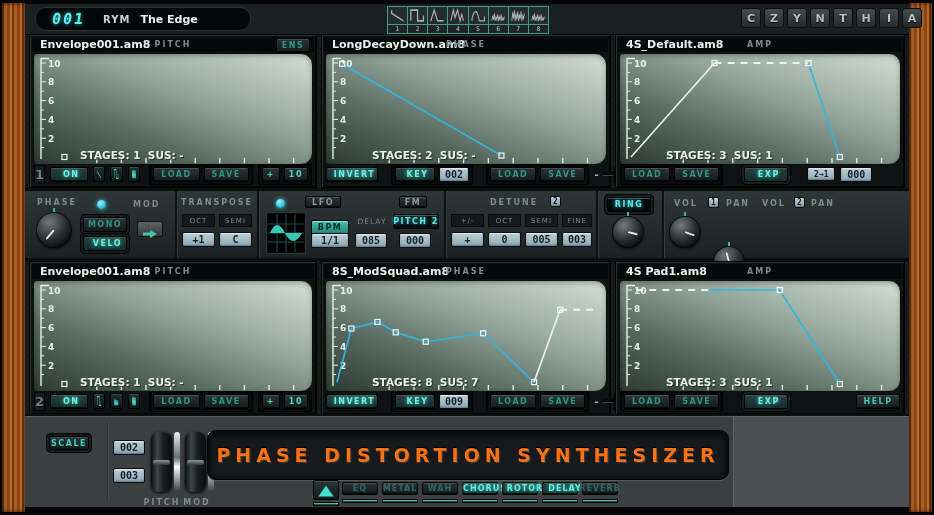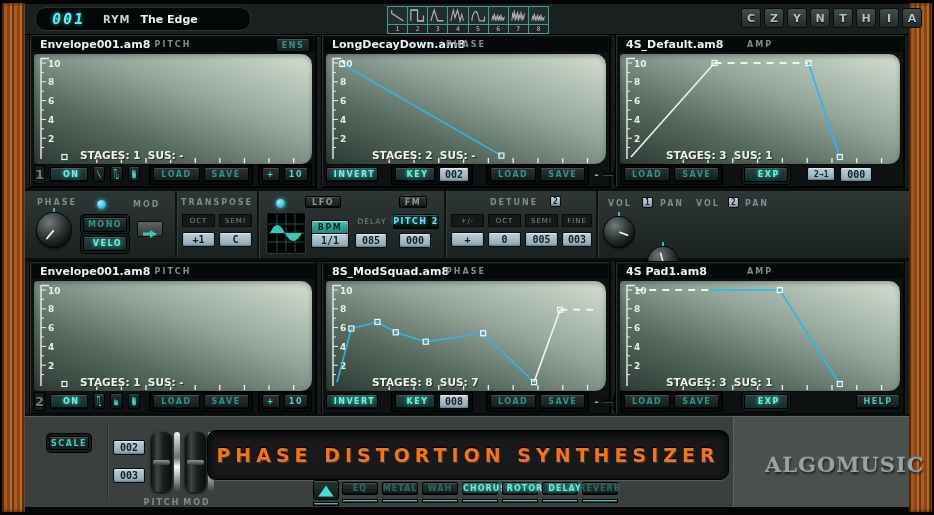--- a/index.html
+++ b/index.html
@@ -461,20 +461,26 @@
         <span class="chip minichip" style="left:104px;top:5px;width:11px">2</span>
         <span class="colhead" style="left:5px;top:23px;width:33px">+/-</span>
         <span class="colhead" style="left:42px;top:23px;width:33px">OCT</span>
         <span class="colhead" style="left:79px;top:23px;width:33px">SEMI</span>
         <span class="colhead" style="left:116px;top:23px;width:30px">FINE</span>
         <span class="chip" style="left:5px;top:41px;width:33px">+</span>
         <span class="chip" style="left:42px;top:41px;width:33px">0</span>
         <span class="chip" style="left:79px;top:41px;width:33px">005</span>
         <span class="chip" style="left:116px;top:41px;width:30px">003</span>
       </div>
+      <div class="msec" style="width:64px">
+        <span class="btn framed blackbtn" style="left:9px;top:6px;width:44px">RING</span>
+        <div class="knob sm" style="left:15px;top:26px">
+            <span class="ptr" style="transform: rotate(105deg);"></span>
+          </div>
+      </div>
       <div class="msec" style="width:168px">
         <span class="mlabel" style="left:10px;top:8px">VOL</span>
         <span class="chip minichip" style="left:44px;top:6px;width:11px">1</span>
         <span class="mlabel" style="left:62px;top:8px">PAN</span>
         <span class="mlabel" style="left:98px;top:8px">VOL</span>
         <span class="chip minichip" style="left:130px;top:6px;width:11px">2</span>
         <span class="mlabel" style="left:147px;top:8px">PAN</span>
         <div class="knob sm" style="left:6px;top:26px">
             <span class="ptr" style="transform: rotate(110deg);"></span>
           </div>
@@ -601,21 +607,21 @@
               <rect x="97.24000000000001" y="58.199999999999996" width="5" height="5" fill="none" stroke="#f4f8f3" stroke-width="1.2"></rect>
               <rect x="154.66000000000003" y="49.739999999999995" width="5" height="5" fill="none" stroke="#f4f8f3" stroke-width="1.2"></rect>
               <rect x="205.555" y="98.62" width="5" height="5" fill="none" stroke="#f4f8f3" stroke-width="1.2"></rect>
               <rect x="231.655" y="26.239999999999995" width="5" height="5" fill="none" stroke="#f4f8f3" stroke-width="1.2"></rect>
             </svg>
           </div>
         <div class="ctrls">
           <span class="btn lit" style="width:52px">INVERT</span>
           <span class="grp" style="margin-left:8px">
             <span class="btn lit" style="width:40px">KEY</span>
-            <span class="chip" style="width:30px">008</span>
+            <span class="chip" style="width:30px">009</span>
           </span>
           <span class="grp" style="margin-left:8px">
             <span class="btn">LOAD</span>
             <span class="btn">SAVE</span>
           </span>
           <span class="slider">
             <span class="sl-sign">-</span>
             <span class="sl-track">
                 <span class="sl-handle"></span>
               </span>
@@ -681,21 +687,20 @@
       <span class="vdiv" style="left:82px;top:6px;height:78px"></span>
       <span class="chip" style="left:88px;top:24px;width:32px">002</span>
       <span class="chip" style="left:88px;top:52px;width:32px">003</span>
       <span class="wheel" style="left:126px;top:16px"></span>
       <span class="wheel" style="left:160px;top:16px"></span>
       <span class="mlabel" style="left:112px;top:82px;width:50px;text-align:center">PITCH</span>
       <span class="mlabel" style="left:152px;top:82px;width:40px;text-align:center">MOD</span>
       <div id="titleplate">
         <span>PHASE DISTORTION SYNTHESIZER</span>
       </div>
-      <span id="brand">ALGOMUSIC</span>
       <span class="tribtn" style="left:288px;top:64px">
           <span style="position:static;display:block;width:100%;height:100%"><svg viewBox="0 0 20 12" preserveAspectRatio="none">
               <path d="M10 1 L19 11 H1 Z" fill="#49ddd0" stroke="#0a3a34" stroke-width="0.5"></path>
             </svg></span>
         </span>
       <span class="fxbar" style="left:288px;top:86px;width:26px"></span>
 
       <span class="btn fxbtn" style="left:317px;top:66px">EQ</span>
       <span class="btn fxbtn" style="left:357px;top:66px">METAL</span>
       <span class="btn fxbtn" style="left:397px;top:66px">WAH</span>

